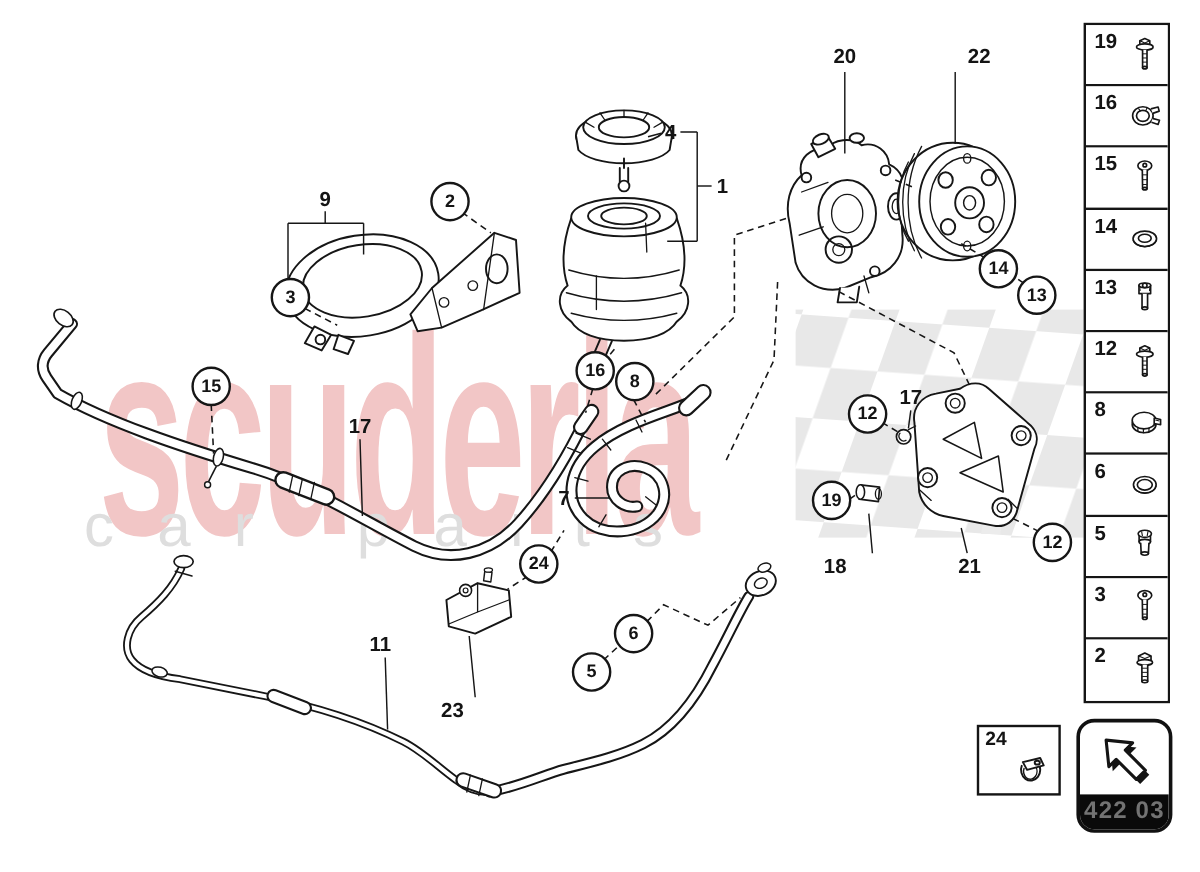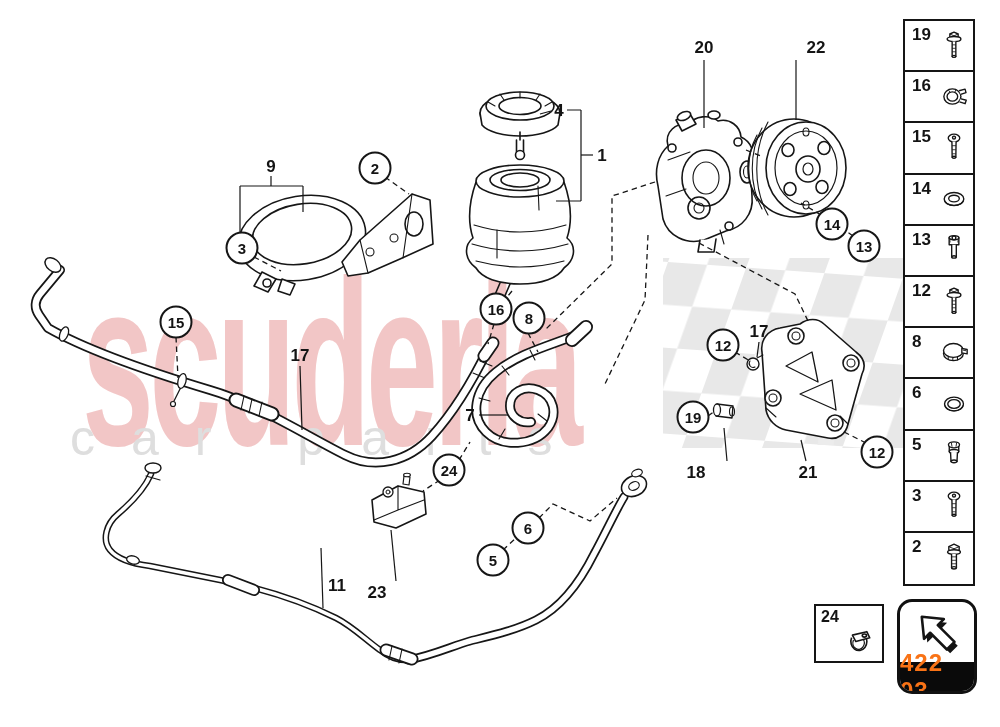--- a/index.html
+++ b/index.html
@@ -35,21 +35,21 @@
 
   
   .box24{position:absolute;left:814px;top:604px;width:70px;height:59px;border:2px solid #151515;
          background:#fff;box-sizing:border-box;cursor:pointer;}
   .box24-num{position:absolute;left:5px;top:2px;font-size:16px;font-weight:bold;}
   .box24-icon{position:absolute;right:2px;bottom:0px;width:44px;height:40px;}
   .navbox{position:absolute;left:897px;top:599px;width:80px;height:95px;border:3px solid #111;
           border-radius:15px;background:#fff;box-sizing:border-box;overflow:hidden;
           display:flex;flex-direction:column;cursor:pointer;}
   .nav-arrow{flex:1;display:flex;align-items:center;justify-content:center;}
-  .nav-band{height:29px;background:#0a0a0a;color:#f97316;font-weight:bold;font-size:24px;
+  .nav-band{height:29px;background:#0a0a0a;color:#737373;font-weight:bold;font-size:20px;
             display:flex;align-items:center;justify-content:center;letter-spacing:1px;}
 </style>
 </head>
 <body>
 
 <div class="stage">
 
   <div class="wm-brand" style="color: rgb(242, 198, 198);">scuderia</div>
   <div class="wm-sub" style="color: rgb(222, 222, 222);">car parts</div>
 
@@ -376,21 +376,21 @@
       <div class="plabel" style="left: 559px; top: 110px;">4</div>
       <div class="plabel" style="left: 602px; top: 155px;">1</div>
       <div class="plabel" style="left: 704px; top: 47px;">20</div>
       <div class="plabel" style="left: 816px; top: 47px;">22</div>
       <div class="plabel" style="left: 300px; top: 355px;">17</div>
       <div class="plabel" style="left: 470px; top: 415px;">7</div>
       <div class="plabel" style="left: 759px; top: 331px;">17</div>
       <div class="plabel" style="left: 696px; top: 472px;">18</div>
       <div class="plabel" style="left: 808px; top: 472px;">21</div>
       <div class="plabel" style="left: 377px; top: 592px;">23</div>
-      <div class="plabel" style="left: 337px; top: 537px; margin-top: 48px;">11</div>
+      <div class="plabel" style="left: 317px; top: 537px;">11</div>
     </div>
 
   <aside class="sidebar">
       <div class="cell">
       <span class="cell-num">19</span>
       <svg class="cell-icon" viewBox="0 0 26 30">
           <use href="#ic-flange-bolt" xlink:href="#ic-flange-bolt"></use>
         </svg>
     </div>
       <div class="cell">

